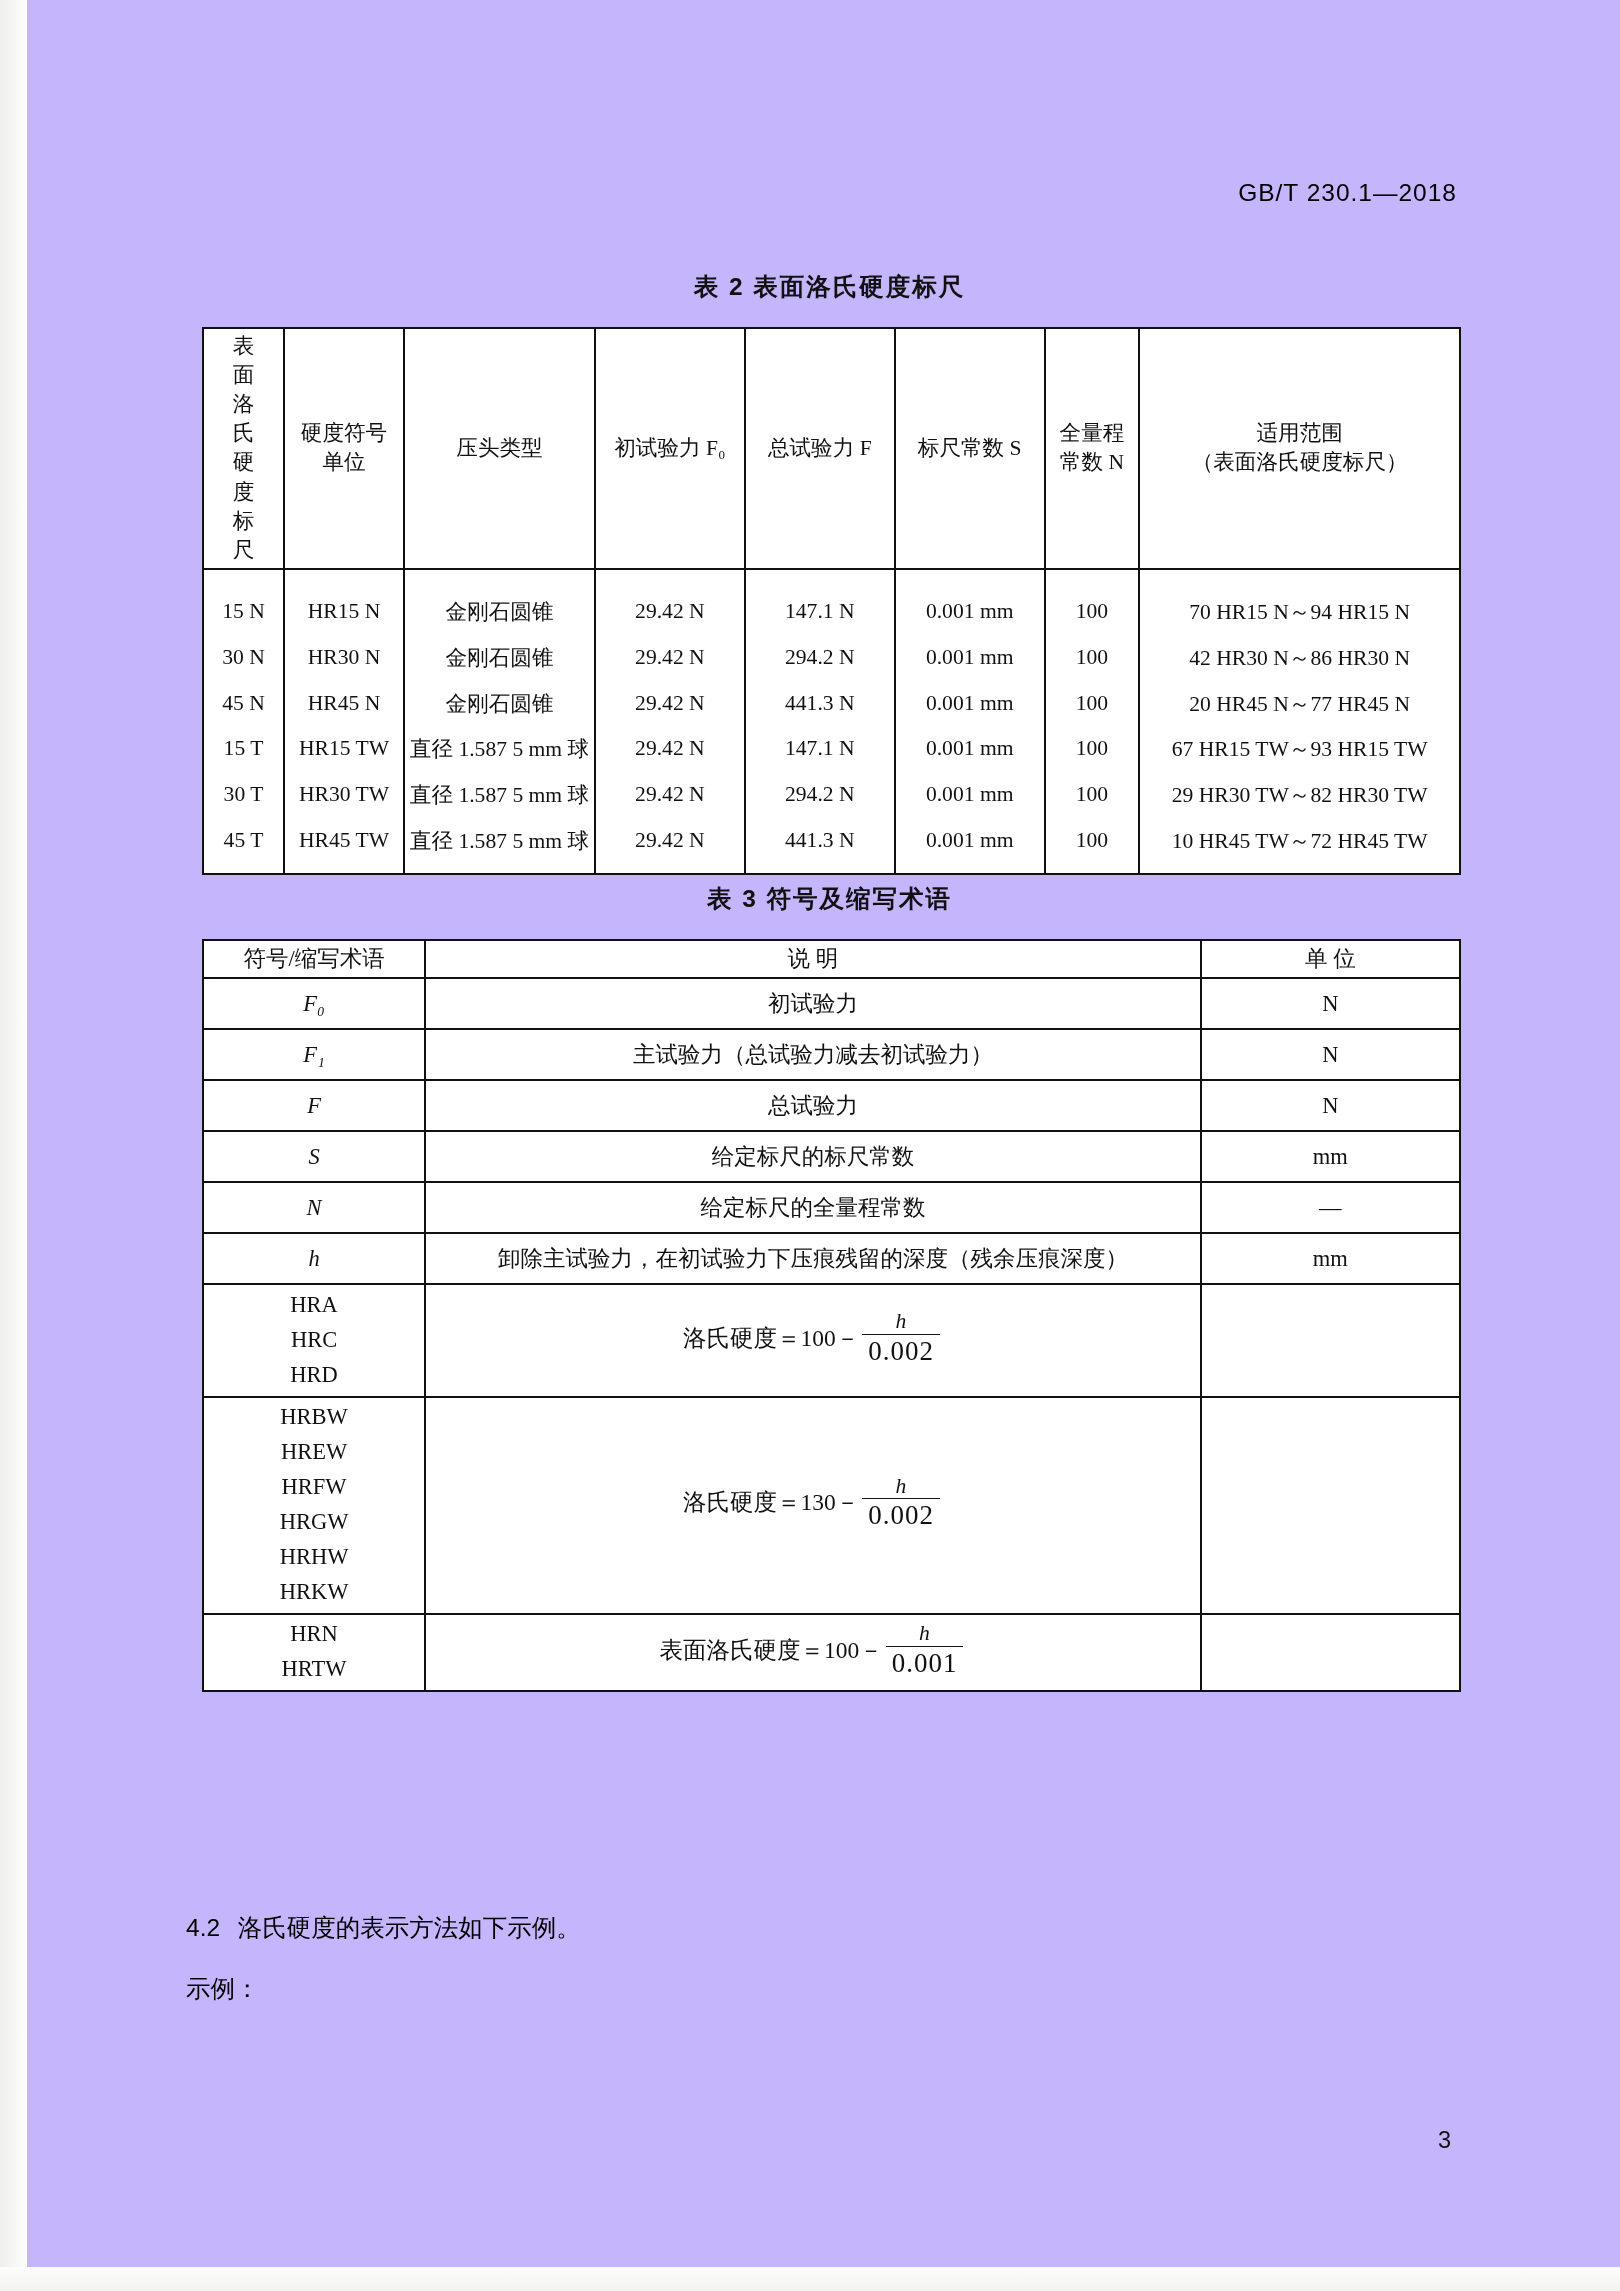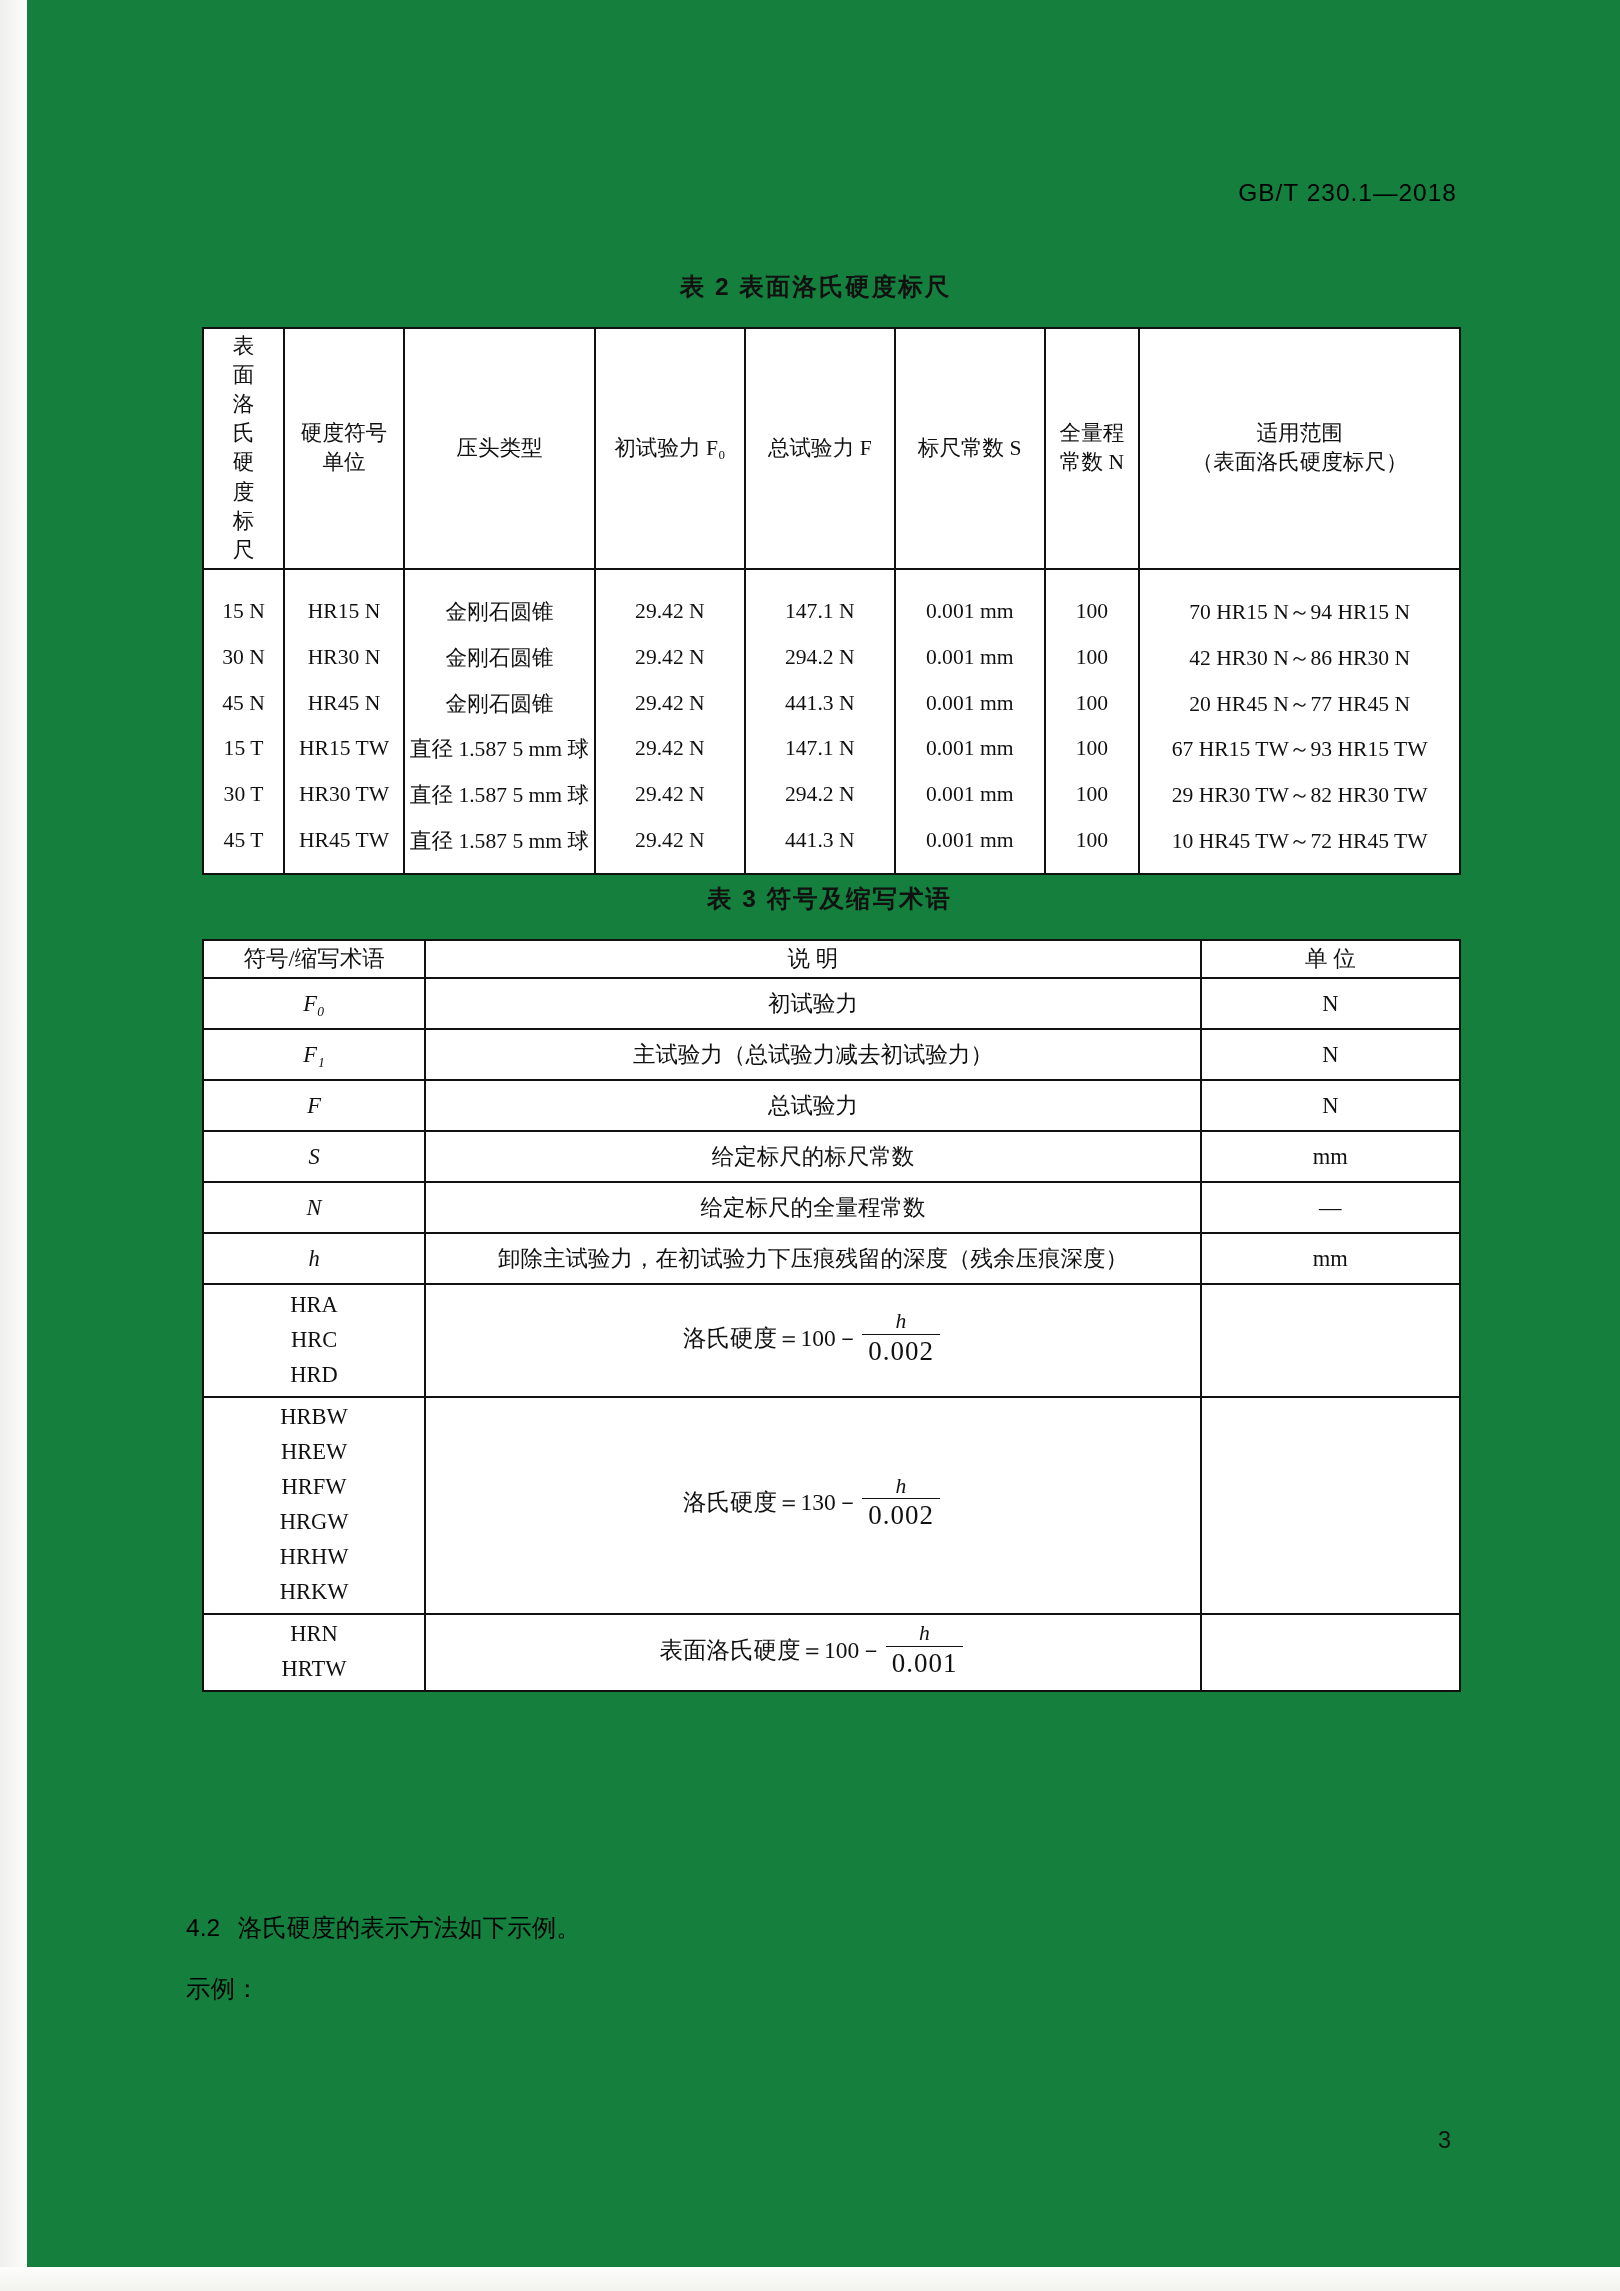--- a/index.html
+++ b/index.html
@@ -13,21 +13,21 @@
     position: relative;
     font-family: "Liberation Serif", "DejaVu Serif", serif;
     color: #111;
     overflow: hidden;
   }
   .page {
     position: absolute;
     left: 0; top: 0;
     width: 1620px;
     height: 2292px;
-    background: #15803d;
+    background: #c4b5fd;
   }
   
   .scan-edge-left {
     position: absolute;
     left: 0; top: 0;
     width: 27.4px; height: 2292px;
     background: linear-gradient(to right, #efefec, #fdfdfb);
     pointer-events: none;
   }
   .scan-edge-bottom {
@@ -52,21 +52,21 @@
     text-align: center;
     font-family: "Liberation Sans", sans-serif;
     font-weight: bold;
     font-size: 24.5px;
     letter-spacing: 2px;
   }
 
   
   #caption2 {
     position: absolute;
-    left: 188px;
+    left: 202px;
     top: 270px;
     width: 1255px;
   }
   #table2-wrap {
     position: absolute;
     left: 202px;
     top: 327px;
     width: 1259px;
   }
   table.grid {

